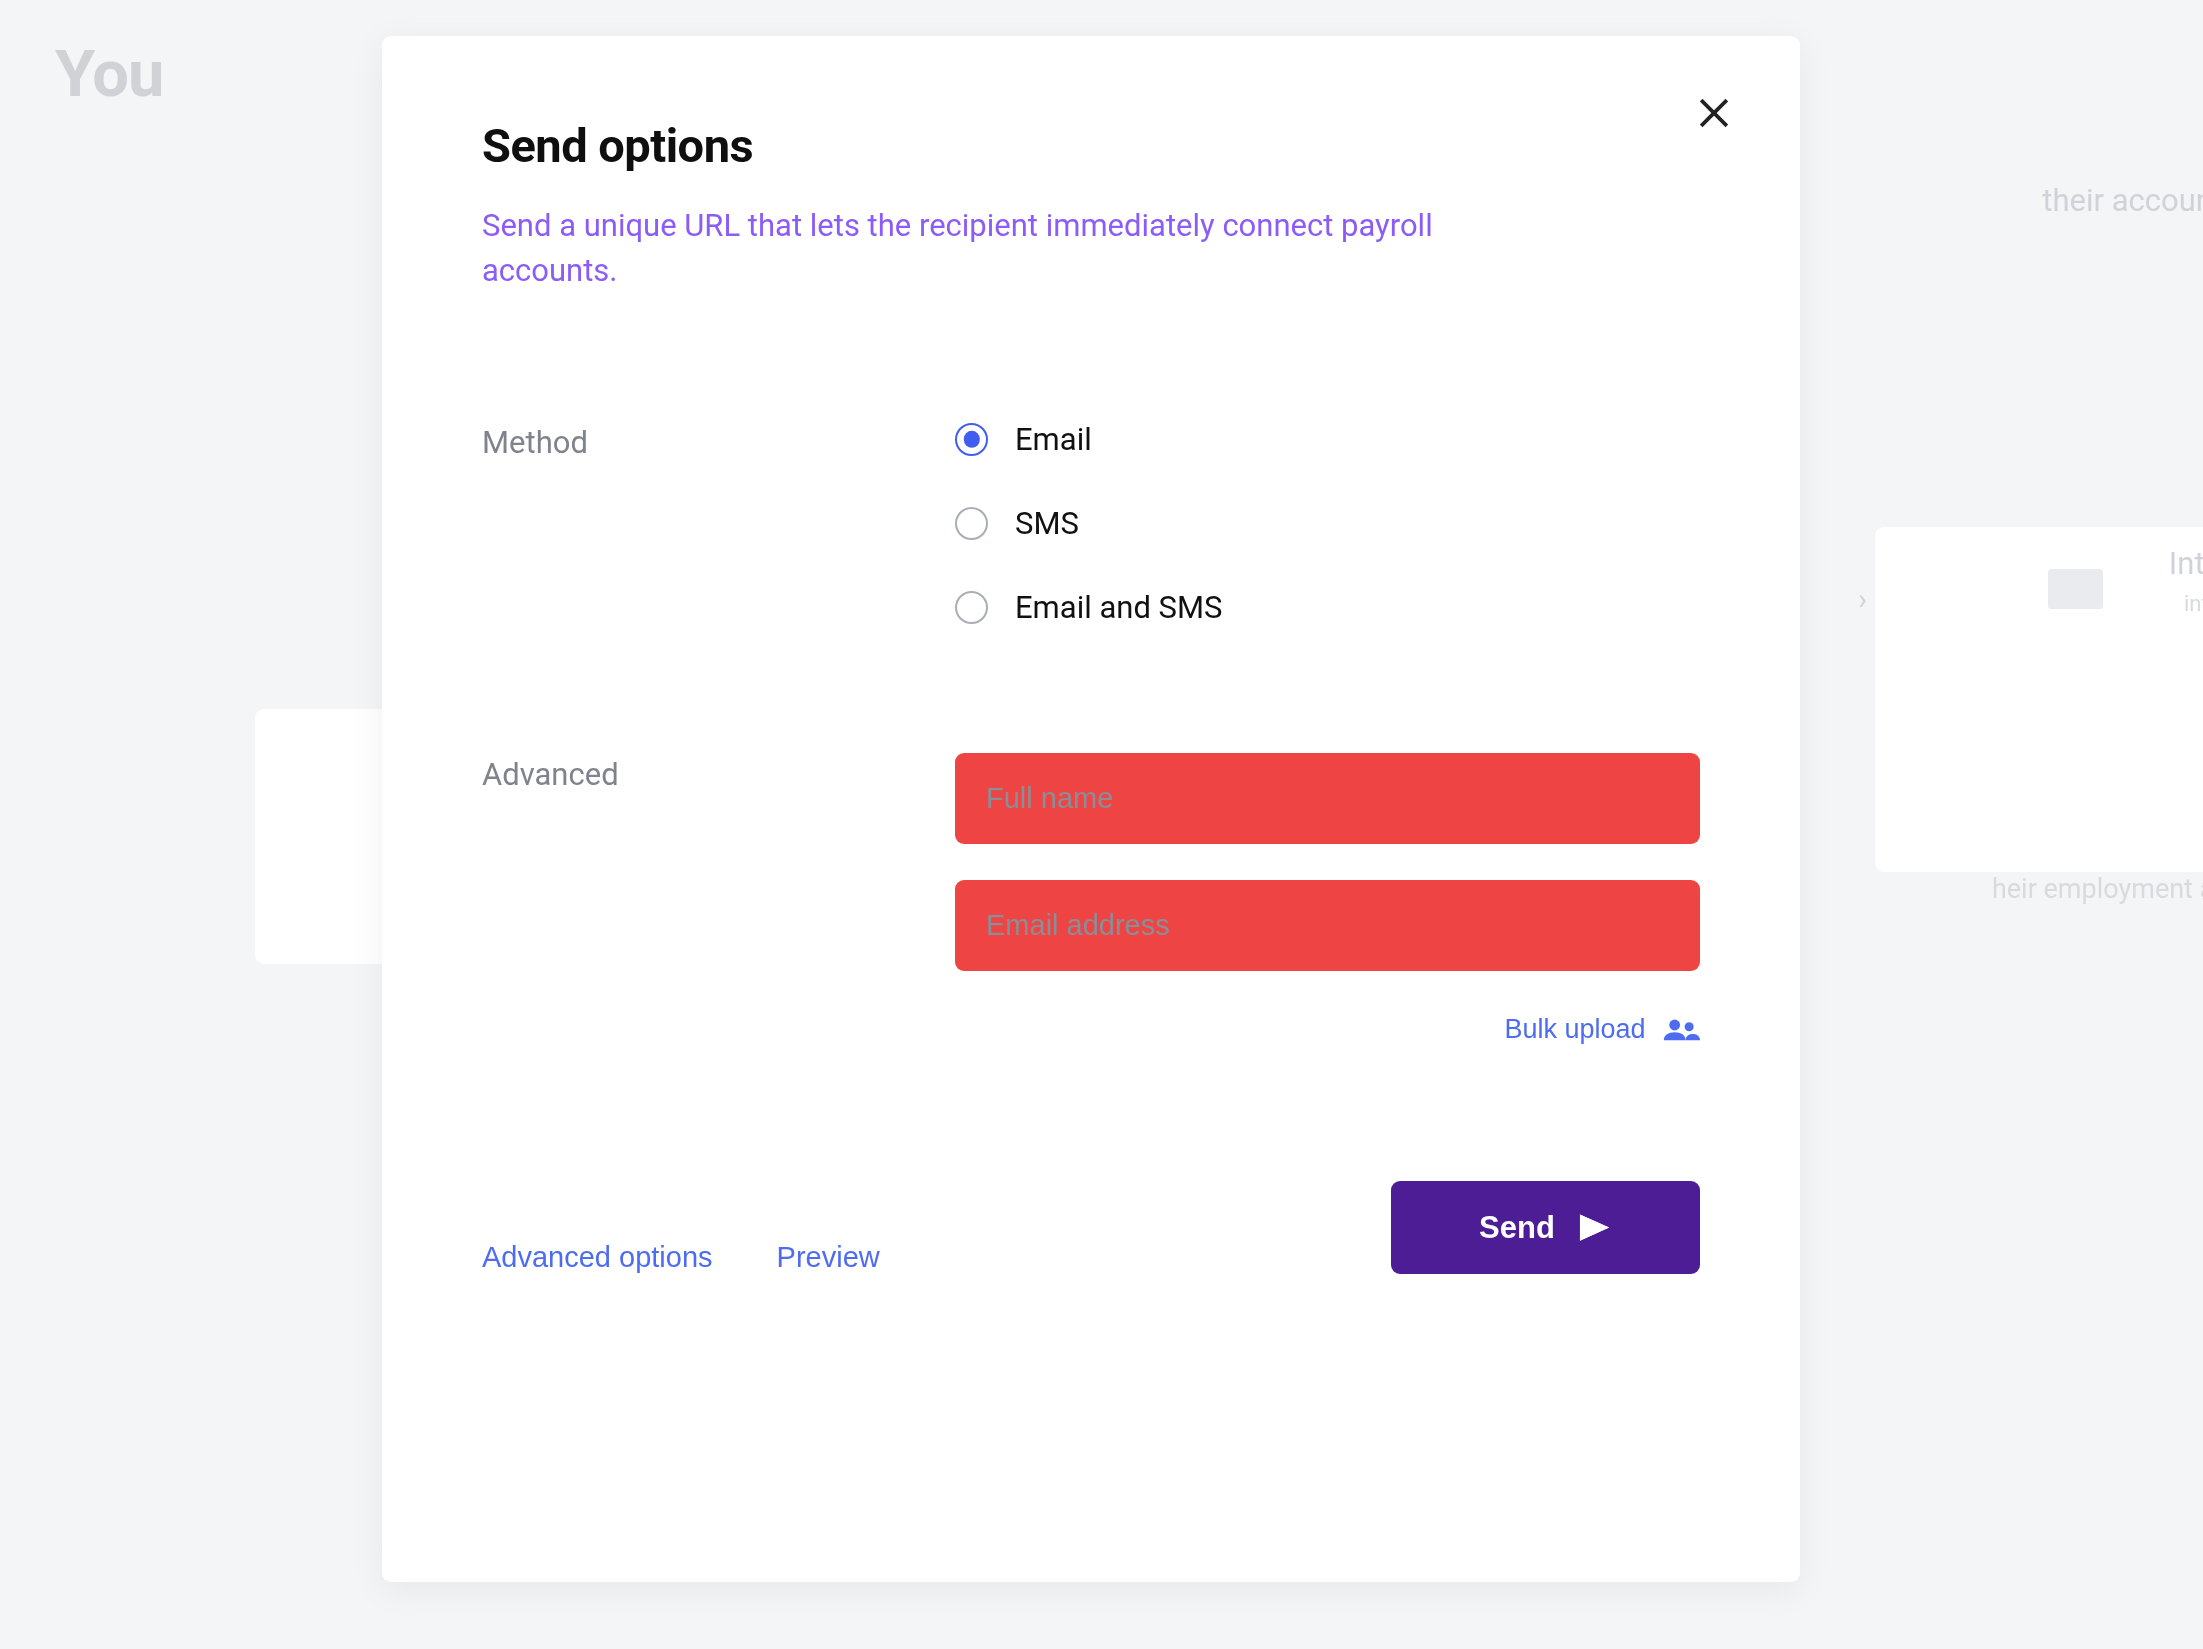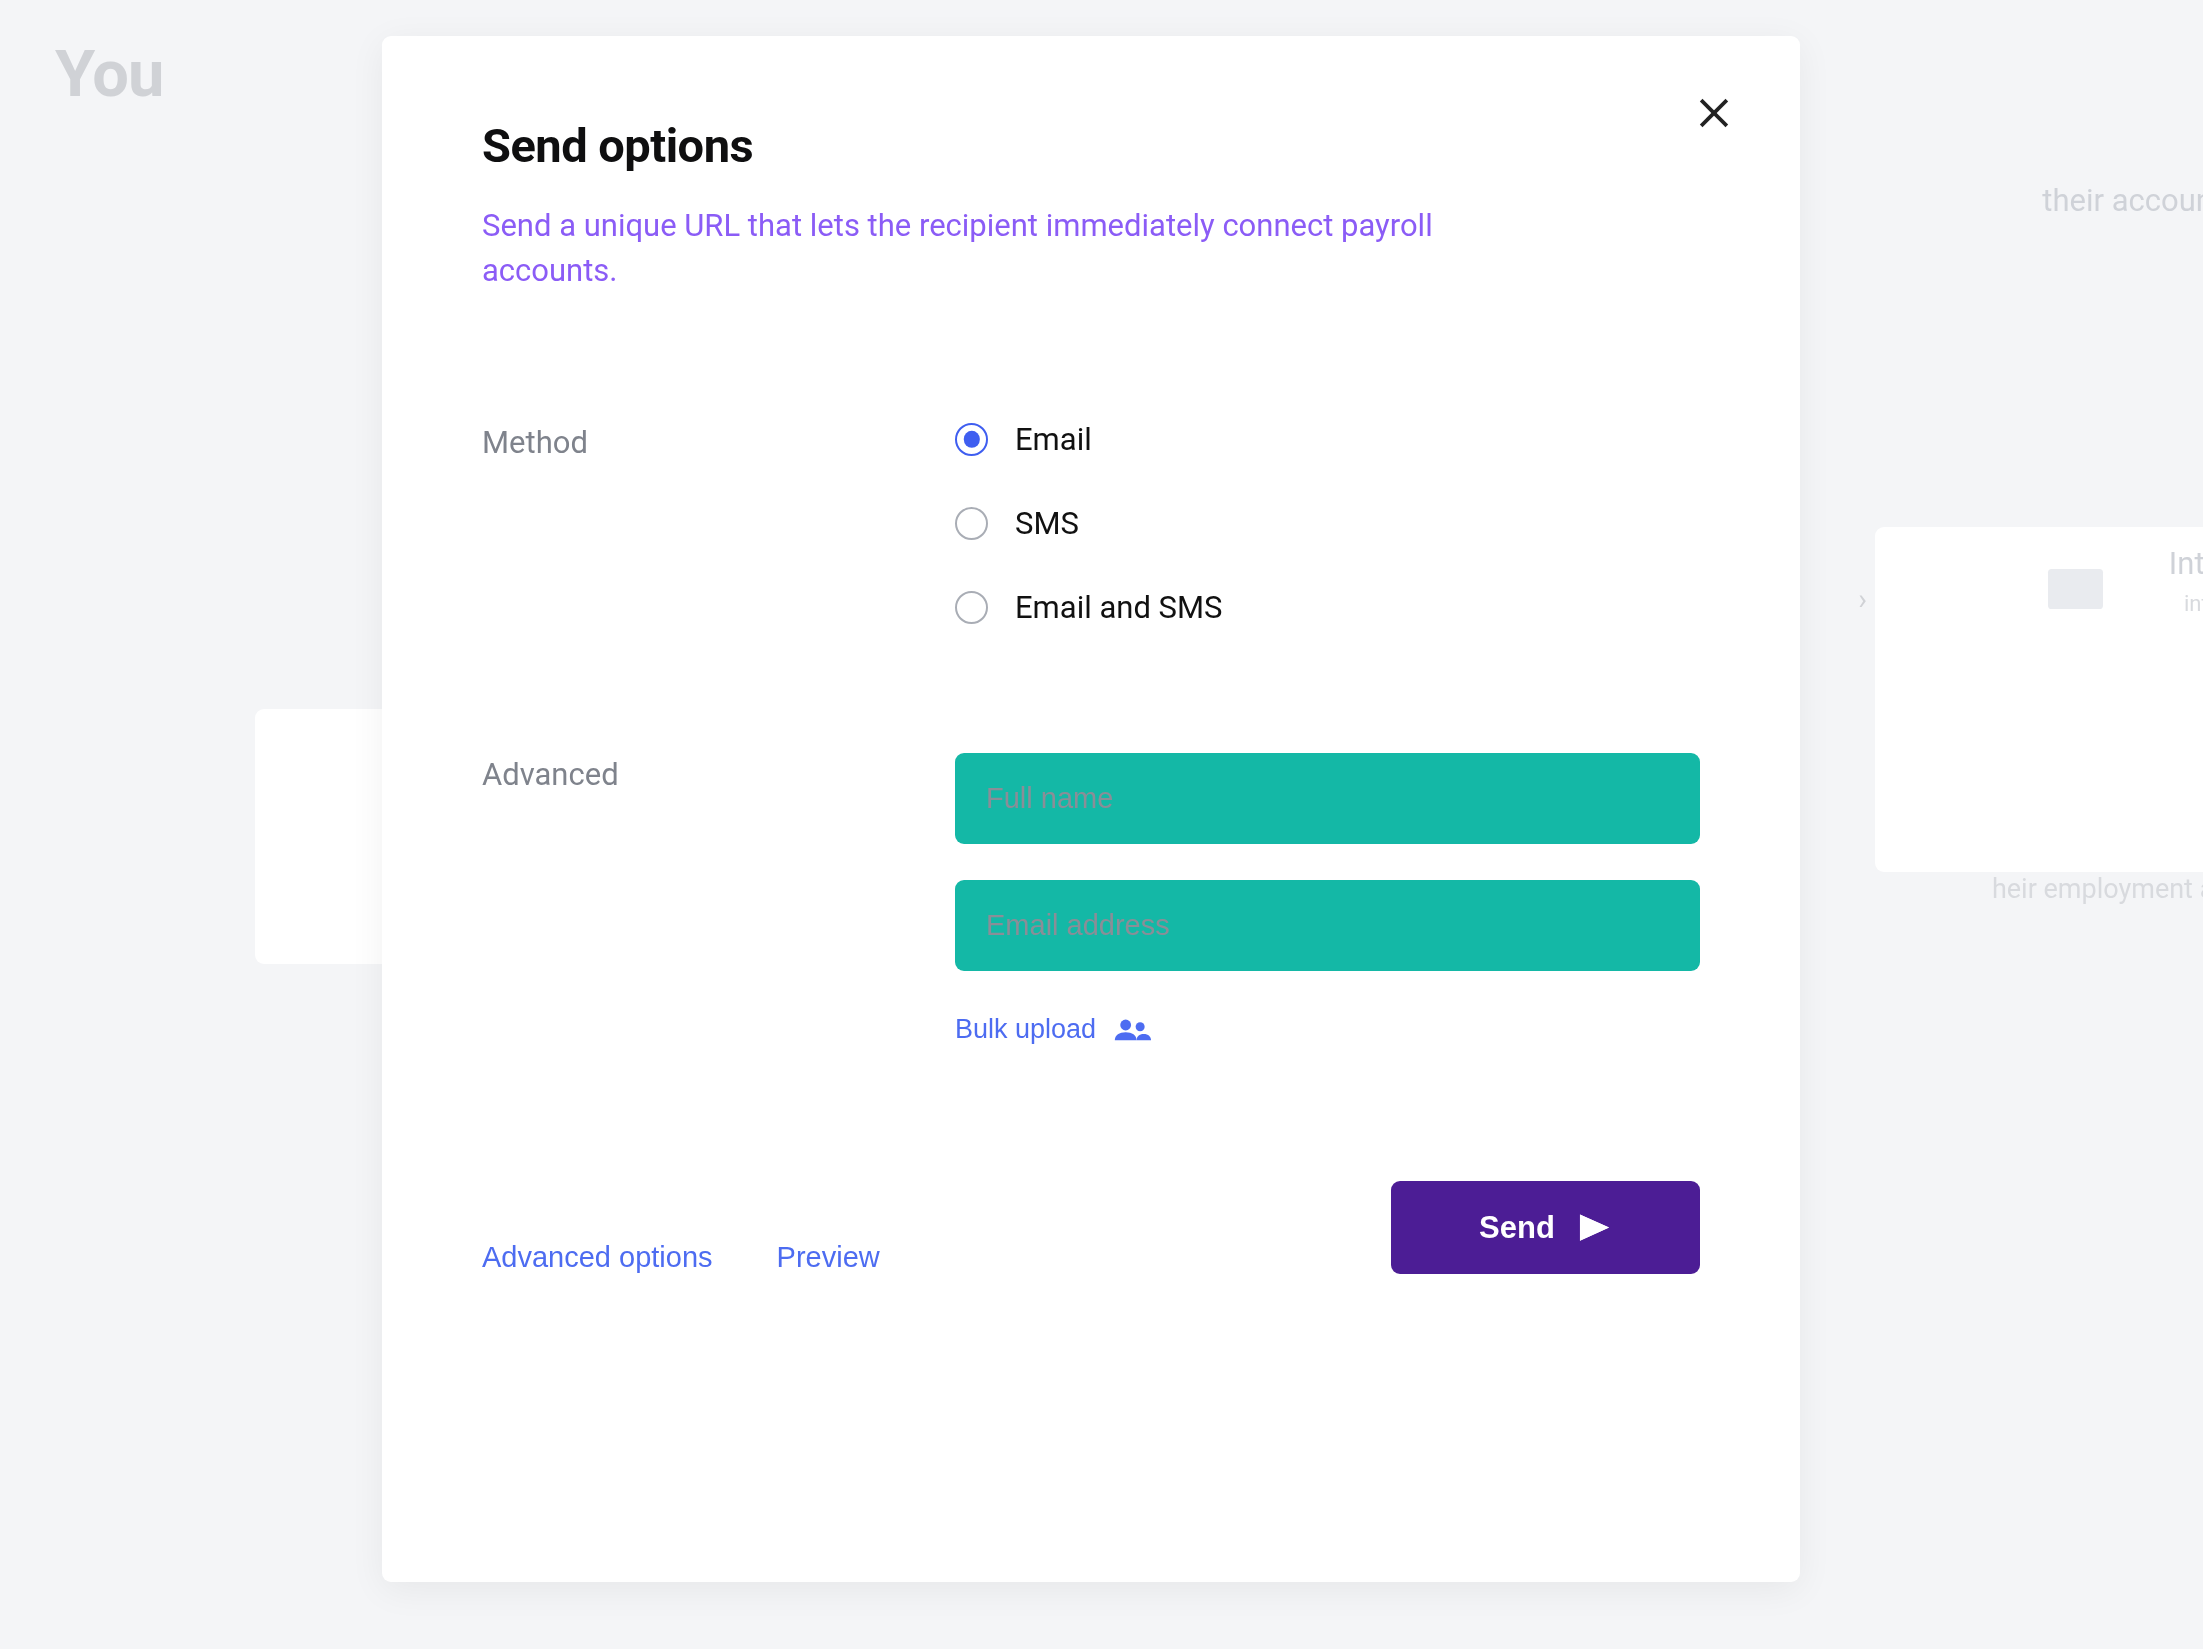--- a/index.html
+++ b/index.html
@@ -179,33 +179,33 @@
   }
   .radio-label {
     font-size: 31px;
     color: #111;
   }
 
   .text-input {
     width: 100%;
     height: 91px;
     border: none;
-    background: #14b8a6;
+    background: #ef4444;
     border-radius: 9px;
     padding: 0 31px;
     font-size: 29px;
     color: #333;
     outline: none;
     margin-bottom: 36px;
   }
   .text-input::placeholder { color: #8a8e97; }
 
   .bulk-row {
     display: flex;
-    justify-content: flex-start;
+    justify-content: flex-end;
     align-items: center;
     gap: 14.5px;
     margin-top: 7.3px;
   }
   .bulk-link {
     background: none;
     border: none;
     cursor: pointer;
     font-size: 27px;
     color: #4d6cf1;

